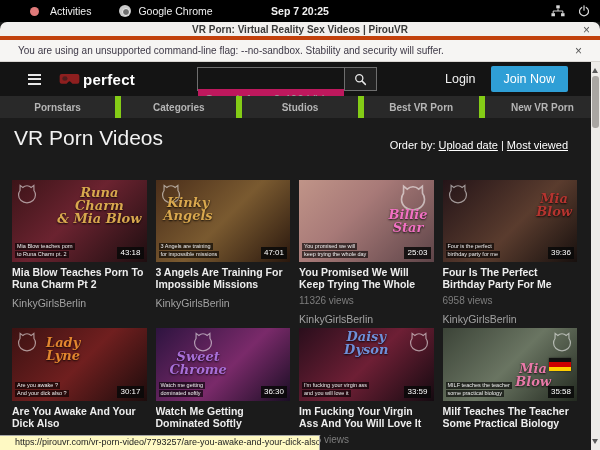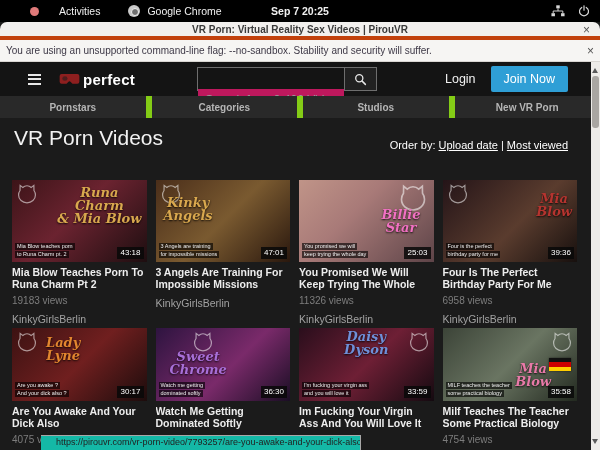--- a/index.html
+++ b/index.html
@@ -7,39 +7,39 @@
   .screen {
     position:relative; width:600px; height:450px; overflow:hidden;
     font-family:"Liberation Sans", sans-serif; background:#1b1b1b;
   }
   
   .top-bar {
     position:absolute; left:0; top:0; width:600px; height:22px; background:#000;
     display:flex; align-items:center; color:#f0f0f0; font-size:10.5px;
   }
   .rec-dot { width:9px; height:9px; border-radius:50%; background:#e07a7a; margin-left:30px; }
-  .tb-activities { margin-left:20px; }
+  .tb-activities { margin-left:11px; }
   .chrome-ico { position:relative; width:12px; height:12px; border-radius:50%; background:#c9c9c9; margin-left:28px; }
   .chrome-ico::after { content:""; position:absolute; left:3px; top:3px; width:6px; height:6px; border-radius:50%; background:#6f6f6f; border:1px solid #efefef; }
   .tb-chrome { margin-left:7px; }
   .tb-clock { position:absolute; left:0; right:0; text-align:center; font-weight:bold; }
   .tb-right { position:absolute; right:10px; top:0; height:22px; display:flex; align-items:center; gap:13px; }
   
   .title-bar {
     position:absolute; left:0; top:22px; width:600px; height:18px; background:#f2f0ee;
     border-radius:7px 7px 0 0; border-bottom:4px solid #c2410c;
     display:flex; align-items:center; justify-content:center;
     color:#3a3a3a; font-size:10px; font-weight:bold;
   }
   .tbar-close { position:absolute; right:10px; top:1px; color:#555; font-size:12px; font-weight:normal; cursor:default; }
   
   .warn-bar {
     position:absolute; left:0; top:40px; width:600px; height:22px; background:#f6f5f3;
     border-bottom:1px solid #d9d6d2; display:flex; align-items:center;
-    color:#3d3846; font-size:10px; padding:0 6px;
+    color:#3d3846; font-size:10px; padding:0 18px;
   }
   .warn-close { margin-left:auto; color:#555; font-size:12px; }
   
   .site-header {
     position:absolute; left:0; top:62px; width:600px; height:34px; background:#141414;
     display:flex; align-items:center;
   }
   .hamburger { margin-left:28px; display:flex; flex-direction:column; gap:2.5px; }
   .hamburger span { display:block; width:13px; height:2px; background:#e8e8e8; }
   .logo { display:flex; align-items:center; gap:3px; margin-left:18px; }
@@ -100,24 +100,24 @@
   .cap { background:rgba(0,0,0,.62); color:#eee; font-size:5.5px; line-height:7px; padding:0 2px; white-space:nowrap; }
   .dur { position:absolute; right:3px; bottom:3px; background:rgba(8,8,8,.85); color:#fff; font-size:8px; line-height:10px; padding:1px 3px; }
   .flag-de { position:absolute; right:6px; top:30px; width:22px; height:13px; box-shadow:0 0 2px rgba(0,0,0,.6); }
   .flag-de div { height:33.33%; }
   .flag-de .f1 { background:#111; } .flag-de .f2 { background:#cc0000; } .flag-de .f3 { background:#ffce00; }
   .vtitle { margin-top:4px; font-size:10.5px; font-weight:bold; color:#ededed; line-height:12px; height:24px; overflow:hidden; }
   .vviews { margin-top:5px; font-size:10px; color:#7d7d7d; }
   .vstudio { margin-top:7px; font-size:10.5px; color:#a2a2a2; }
   
   .status-bar {
-    position:absolute; left:0; bottom:0; width:320px; height:15px; background:#14b8a6;
+    position:absolute; left:0; bottom:0; width:320px; height:15px; background:#fef9c3;
     border:1px solid #a8a8a8; border-left:none; border-bottom:none;
     font-size:9px; color:#222; line-height:13px; padding:0 15px;
-    white-space:nowrap; overflow:hidden; z-index:50;margin-left:41px;
+    white-space:nowrap; overflow:hidden; z-index:50;
   }
   
   .scrollbar { position:absolute; right:0; top:62px; width:9px; height:388px; background:#edebe8; z-index:40; }
   .sb-up { position:absolute; top:3px; left:1px; width:0; height:0; border:3.5px solid transparent; border-bottom:5px solid #5a5a5a; }
   .sb-thumb { position:absolute; top:14px; left:1px; width:7px; height:52px; background:#a9a6a2; border-radius:3px; }
   .sb-down { position:absolute; bottom:3px; left:1px; width:0; height:0; border:3.5px solid transparent; border-top:5px solid #5a5a5a; }
 </style>
 </head>
 <body>
 
@@ -176,20 +176,21 @@
       </button>
     </span>
     <span class="login">Login</span>
     <button class="join-btn">Join Now</button>
   </div>
 
   <div class="main-nav">
     <span class="nav-item">Pornstars</span>
     <span class="nav-item">Categories</span>
     <span class="nav-item">Studios</span>
+    <span class="nav-item">Best VR Porn</span>
     <span class="nav-item">New VR Porn</span>
   </div>
 
   <h1 class="page-title">VR Porn Videos</h1>
   <div class="sort-controls"><span>Order by:</span>
     <a href="#">Upload date</a><span> | </span><a href="#">Most viewed</a>
   </div>
 
   <div class="grid r1">
 
@@ -201,21 +202,20 @@
         <div class="vname" style="color: rgb(217, 168, 78);">Runa
 Charm
 &amp; Mia Blow</div>
         <div class="caps">
           <span class="cap">Mia Blow teaches porn</span>
           <span class="cap">to Runa Charm pt. 2</span>
         </div>
         <span class="dur">43:18</span>
       </div>
       <div class="vtitle">Mia Blow Teaches Porn To Runa Charm Pt 2</div>
-      <div class="vviews">19183 views</div>
       <div class="vstudio">KinkyGirlsBerlin</div>
     </div>
 
     <div class="card c2">
       <div class="thumb">
         <svg class="cat" viewBox="0 0 24 24">
             <path d="M12 3 C9.5 3 8.4 3.9 7.4 4.9 L4.5 2.6 L4.4 8.2 C3.4 9.6 2.8 11.2 2.8 13 C2.8 17.9 6.9 21.6 12 21.6 C17.1 21.6 21.2 17.9 21.2 13 C21.2 11.2 20.6 9.6 19.6 8.2 L19.5 2.6 L16.6 4.9 C15.6 3.9 14.5 3 12 3 Z" fill="none" stroke="#fff" stroke-width="1.3"></path>
           </svg>
         <div class="vname" style="color: rgb(217, 168, 78);">Kinky
 Angels</div>
@@ -227,21 +227,21 @@
       </div>
       <div class="vtitle">3 Angels Are Training For Impossible Missions</div>
       <div class="vstudio">KinkyGirlsBerlin</div>
     </div>
 
     <div class="card c3">
       <div class="thumb">
         <svg class="cat right" viewBox="0 0 24 24">
             <path d="M12 3 C9.5 3 8.4 3.9 7.4 4.9 L4.5 2.6 L4.4 8.2 C3.4 9.6 2.8 11.2 2.8 13 C2.8 17.9 6.9 21.6 12 21.6 C17.1 21.6 21.2 17.9 21.2 13 C21.2 11.2 20.6 9.6 19.6 8.2 L19.5 2.6 L16.6 4.9 C15.6 3.9 14.5 3 12 3 Z" fill="none" stroke="#fff" stroke-width="1.3"></path>
           </svg>
-        <div class="vname" style="top: 28px; right: 13px; color: rgb(242, 113, 195);">Billie
+        <div class="vname" style="top: 28px; right: 6px; color: rgb(242, 113, 195);">Billie
 Star</div>
         <div class="caps">
           <span class="cap">You promised we will</span>
           <span class="cap">keep trying the whole day</span>
         </div>
         <span class="dur">25:03</span>
       </div>
       <div class="vtitle">You Promised We Will Keep Trying The Whole Day</div>
       <div class="vviews">11326 views</div>
       <div class="vstudio">KinkyGirlsBerlin</div>
@@ -335,21 +335,20 @@
           </div>
         <div class="vname" style="top: 34px; right: 26px; color: rgb(232, 122, 168);">Mia
 Blow</div>
         <div class="caps">
           <span class="cap">MILF teaches the teacher</span>
           <span class="cap">some practical biology</span>
         </div>
         <span class="dur">35:58</span>
       </div>
       <div class="vtitle">Milf Teaches The Teacher Some Practical Biology</div>
-      <div class="vviews">4754 views</div>
 
     </div>
 
   </div>
 
   <div class="status-bar">https://pirouvr.com/vr-porn-video/7793257/are-you-awake-and-your-dick-also</div>
 
   <div class="scrollbar">
     <span class="sb-up"></span>
     <span class="sb-thumb"></span>

